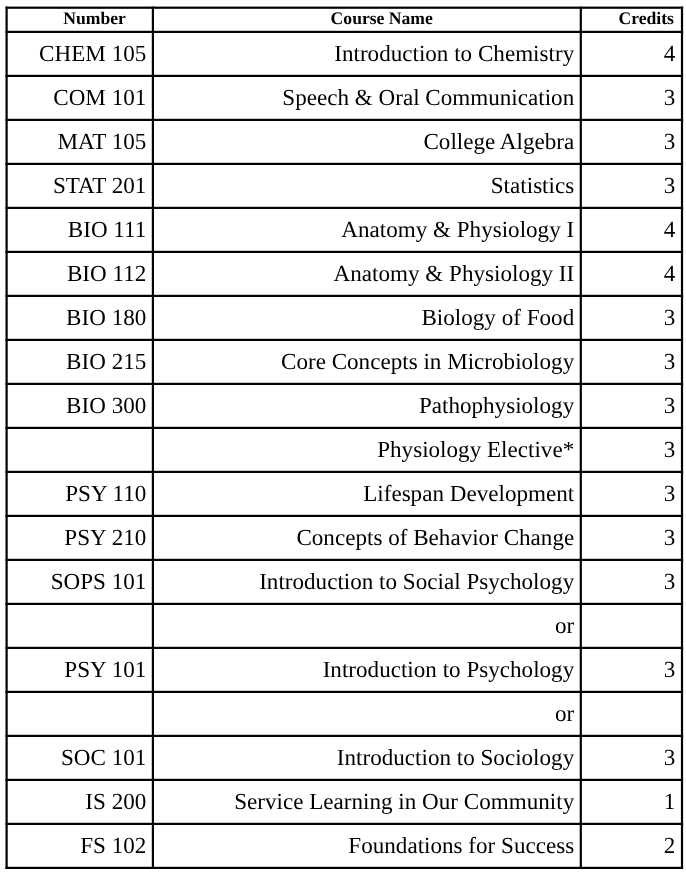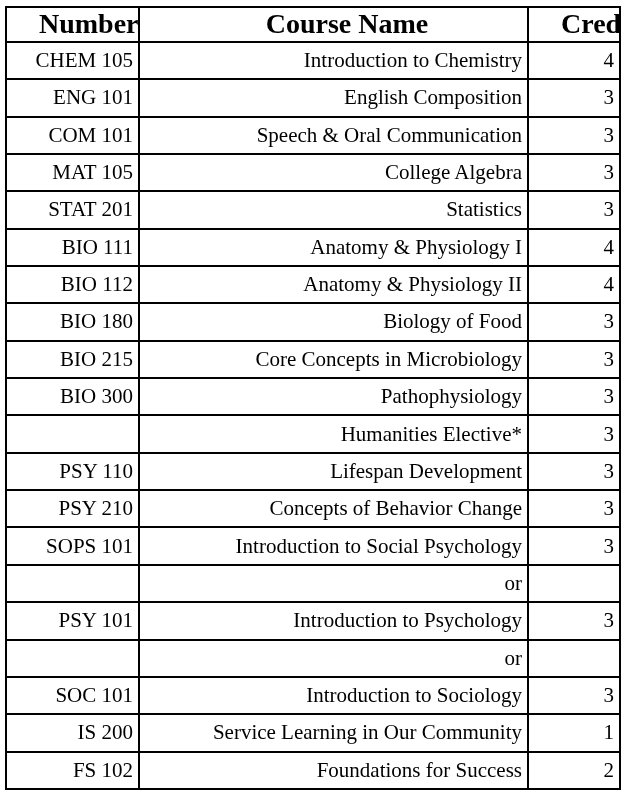--- a/index.html
+++ b/index.html
@@ -31,21 +31,21 @@
     font-size: 21px;
     line-height: 1.1;
     padding: 1px 5px;
     vertical-align: middle;
     white-space: nowrap;
     overflow: hidden;
   }
   table.course-table th {
     font-weight: bold;
     text-align: center;
-    font-size: 28px;
+    font-size: 16px;
     padding-left: 32px;
   }
   td.cell-number  { text-align: right; }
   td.cell-name    { text-align: right; }
   td.cell-credits { text-align: right; }
 </style>
 </head>
 <body>
 
 <table class="course-table">
@@ -59,25 +59,20 @@
       <th>Number</th>
       <th>Course Name</th>
       <th>Credits</th>
     </tr>
   </thead>
   <tbody>
     <tr>
       <td class="cell-number">CHEM 105</td>
       <td class="cell-name">Introduction to Chemistry</td>
       <td class="cell-credits">4</td>
-    </tr>
-    <tr>
-      <td class="cell-number">ENG 101</td>
-      <td class="cell-name">English Composition</td>
-      <td class="cell-credits">3</td>
     </tr>
     <tr>
       <td class="cell-number">COM 101</td>
       <td class="cell-name">Speech &amp; Oral Communication</td>
       <td class="cell-credits">3</td>
     </tr>
     <tr>
       <td class="cell-number">MAT 105</td>
       <td class="cell-name">College Algebra</td>
       <td class="cell-credits">3</td>
@@ -107,21 +102,21 @@
       <td class="cell-name">Core Concepts in Microbiology</td>
       <td class="cell-credits">3</td>
     </tr>
     <tr>
       <td class="cell-number">BIO 300</td>
       <td class="cell-name">Pathophysiology</td>
       <td class="cell-credits">3</td>
     </tr>
     <tr>
       <td class="cell-number"></td>
-      <td class="cell-name">Humanities Elective*</td>
+      <td class="cell-name">Physiology Elective*</td>
       <td class="cell-credits">3</td>
     </tr>
     <tr>
       <td class="cell-number">PSY 110</td>
       <td class="cell-name">Lifespan Development</td>
       <td class="cell-credits">3</td>
     </tr>
     <tr>
       <td class="cell-number">PSY 210</td>
       <td class="cell-name">Concepts of Behavior Change</td>

